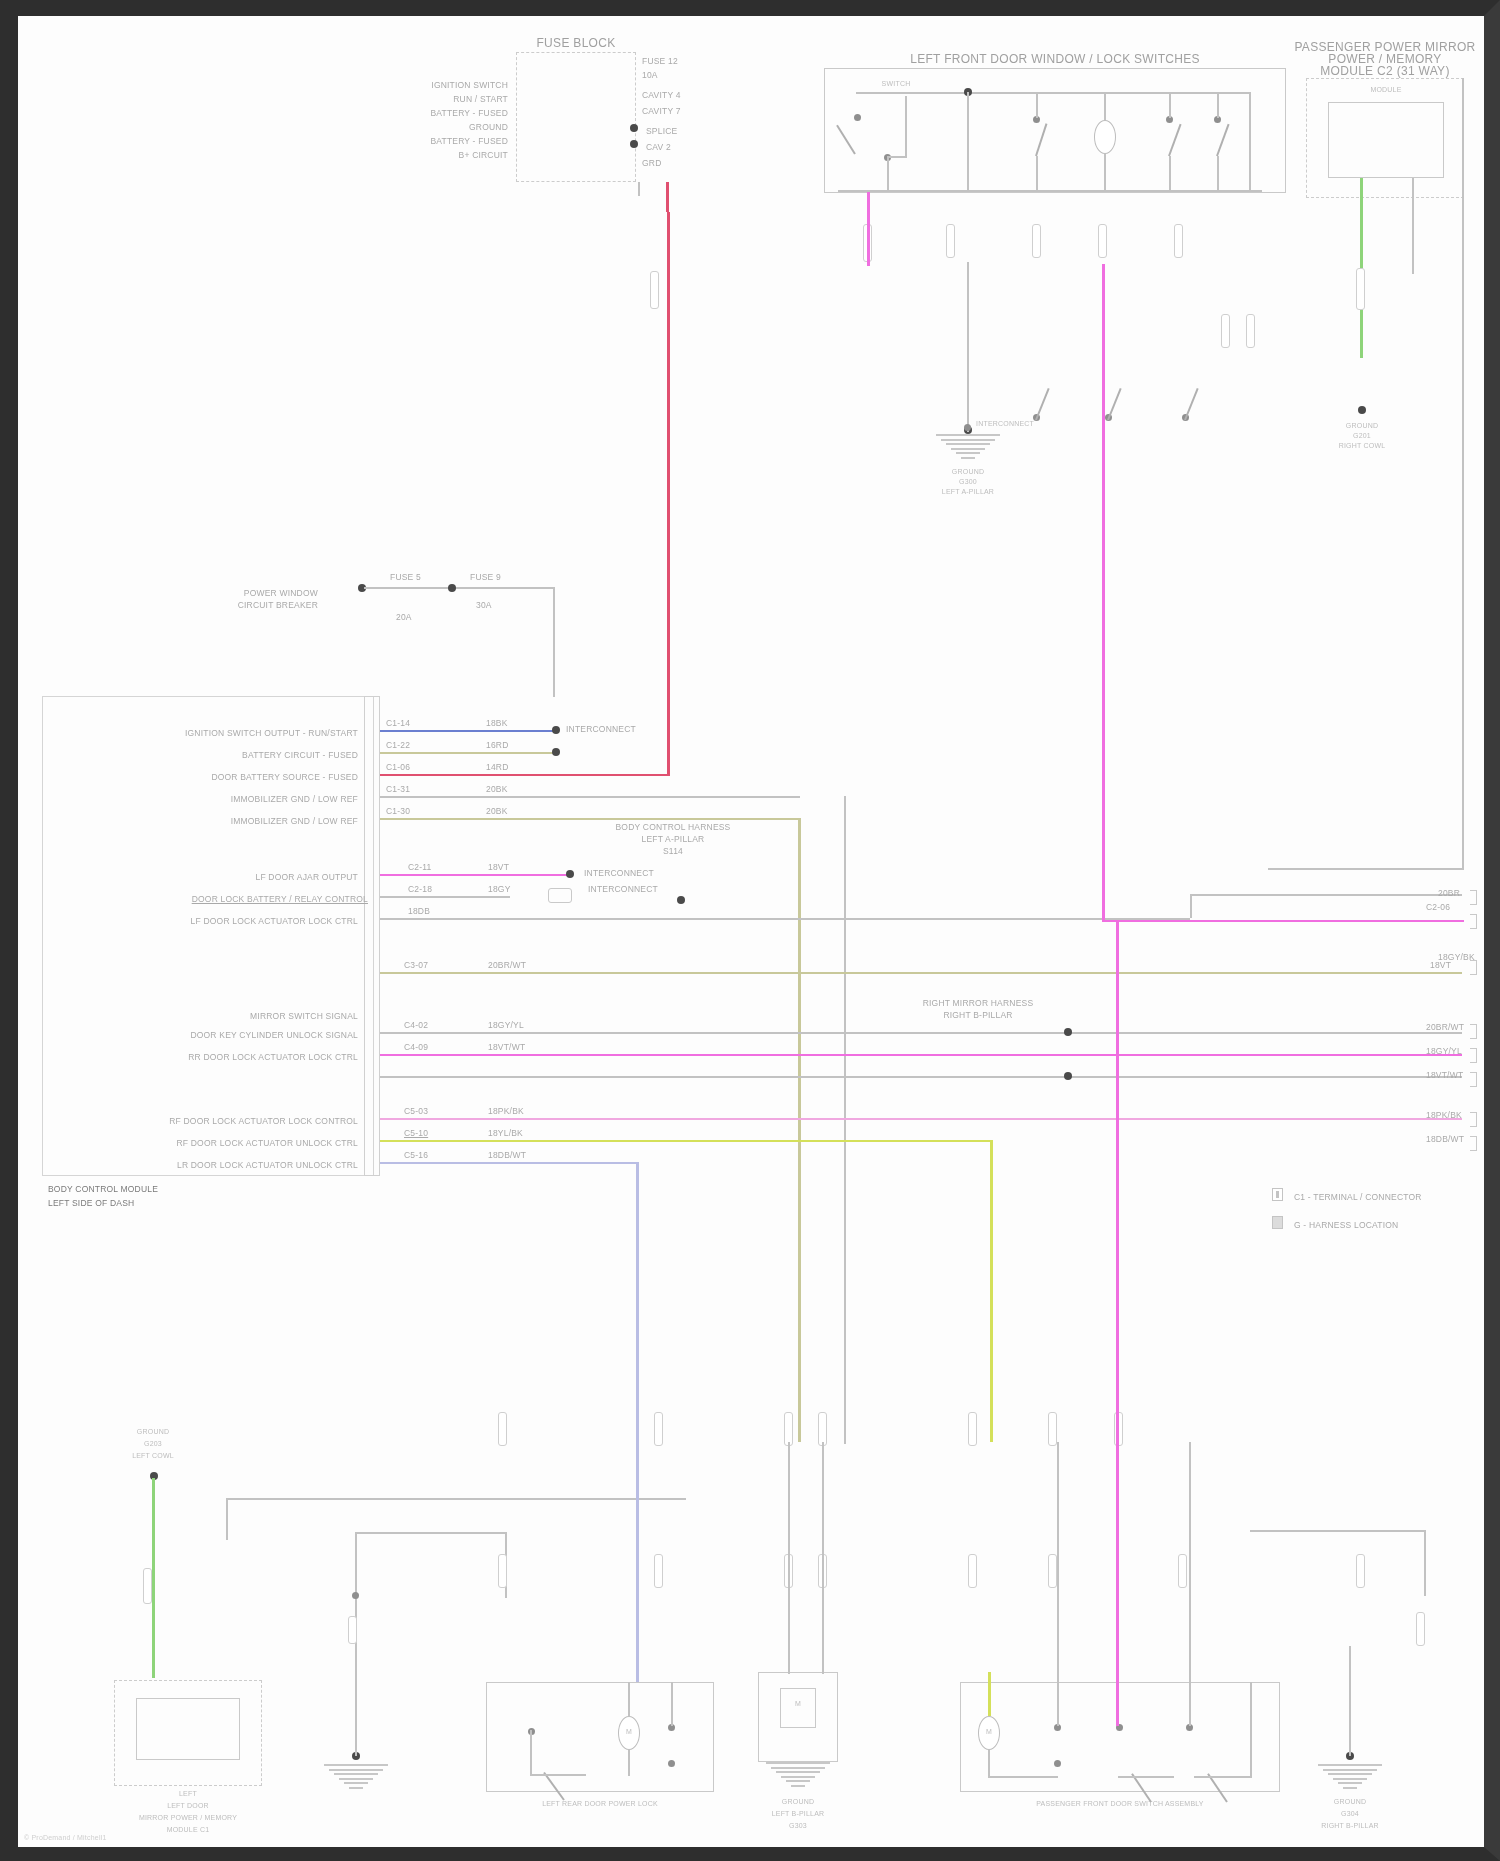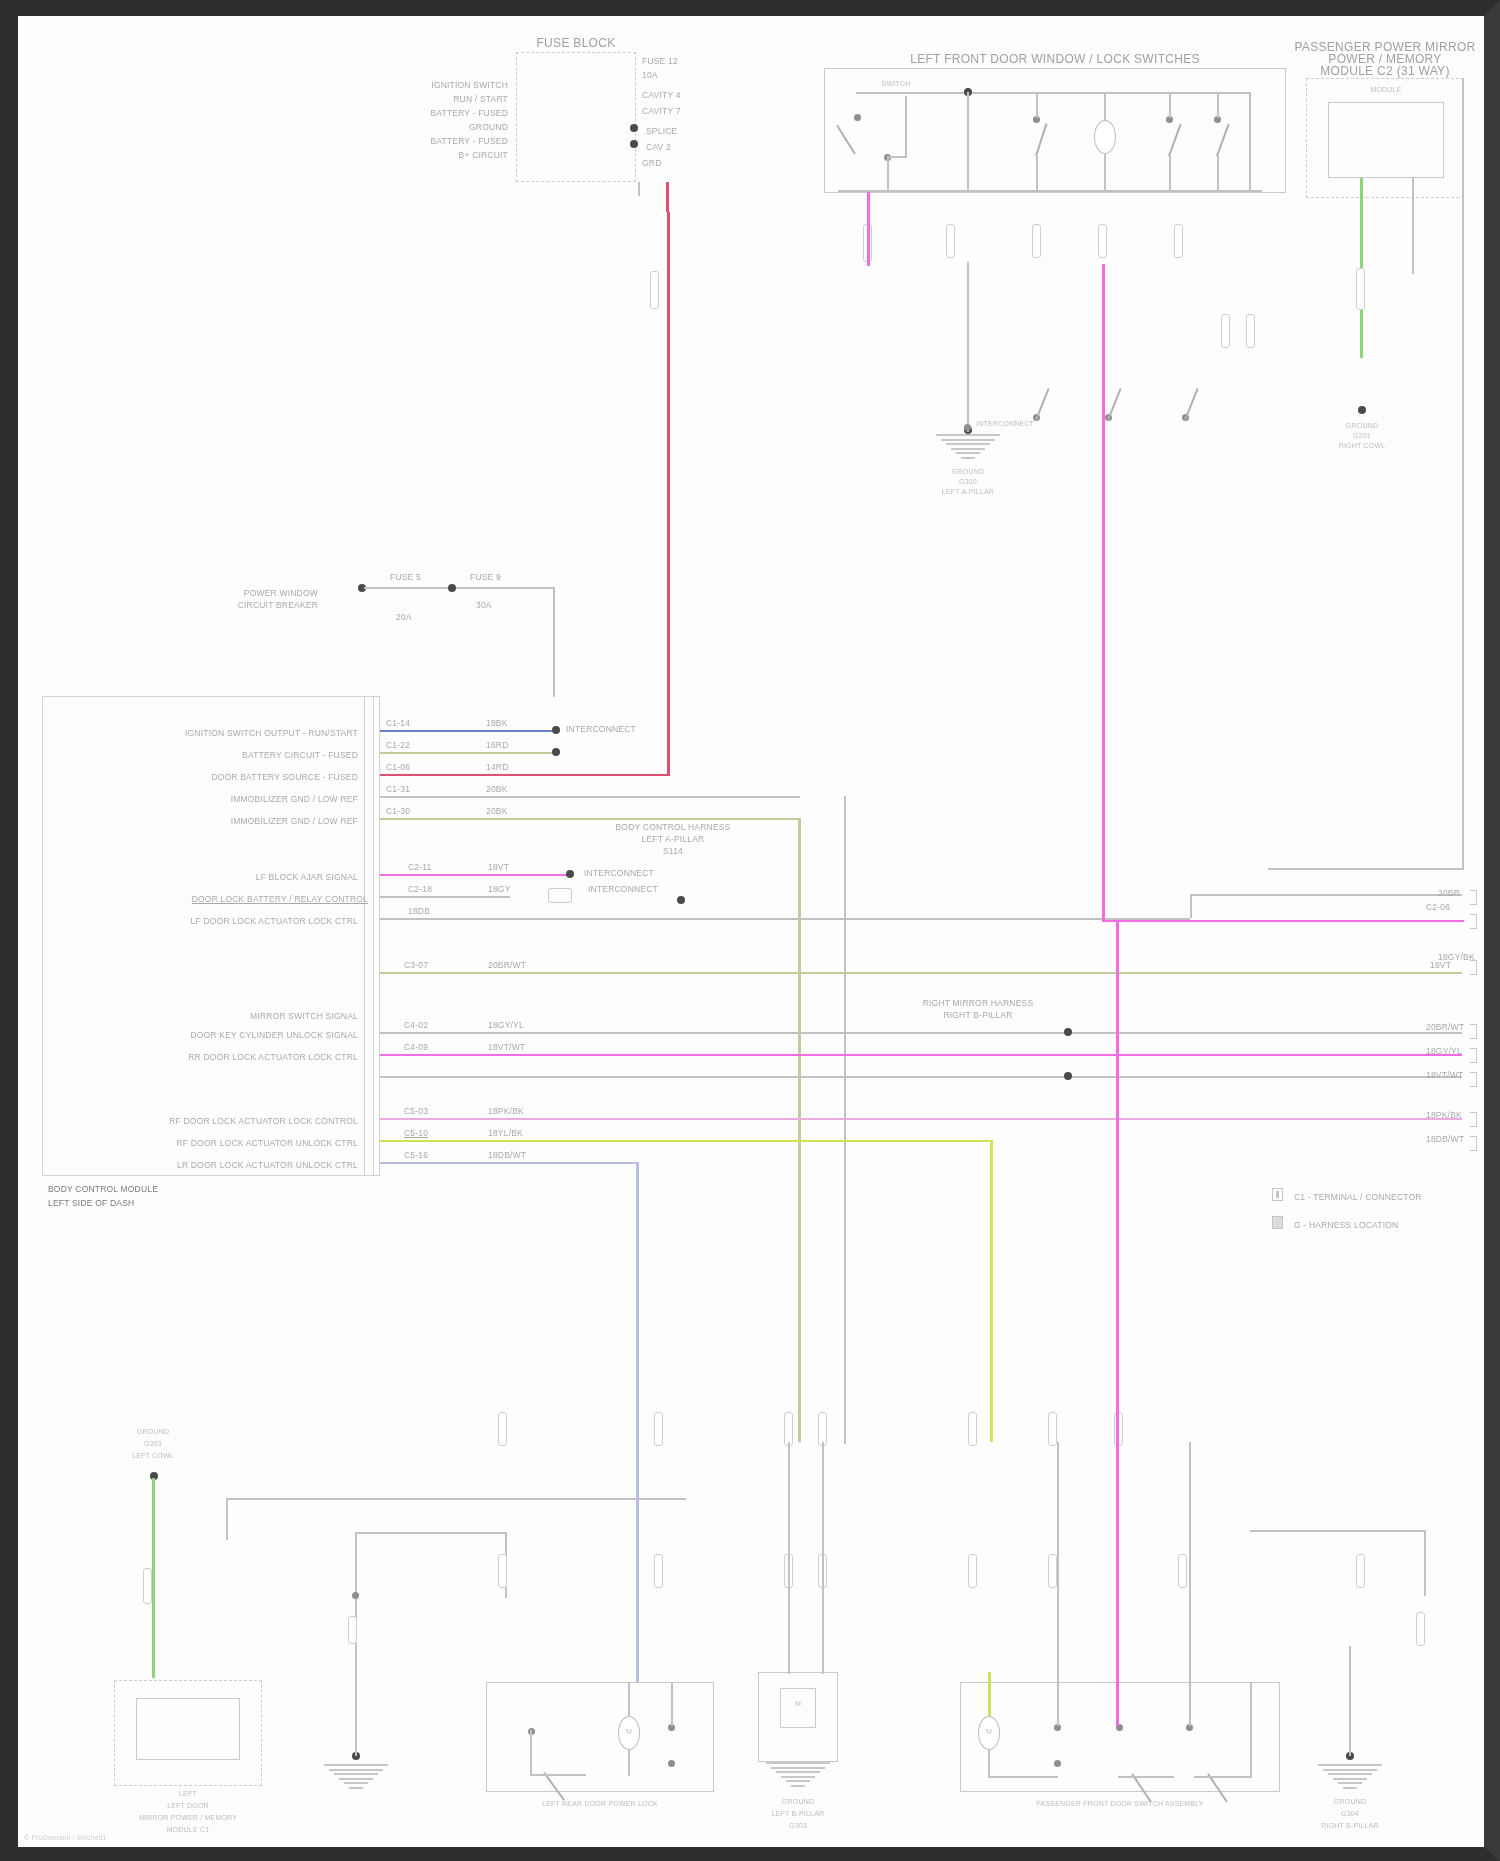--- a/index.html
+++ b/index.html
@@ -231,21 +231,21 @@
   <div class="lbl" style="left:368px;top:790px;">C1-30</div>
   <div class="lbl" style="left:468px;top:790px;">20BK</div>
   <div class="wire wv c-olive w3" style="left:780px;top:802px;height:624px;"></div>
   <div class="wire wv c-gray" style="left:826px;top:780px;height:648px;"></div>
 
   <div class="lbl c" style="left:580px;top:806px;width:150px;">BODY CONTROL HARNESS</div>
   <div class="lbl c" style="left:580px;top:818px;width:150px;">LEFT A-PILLAR</div>
   <div class="lbl c" style="left:580px;top:830px;width:150px;">S114</div>
   <div class="dotb" style="left:659px;top:880px;"></div>
 
-  <div class="lbl r" style="left:160px;top:856px;width:180px;">LF BLOCK AJAR SIGNAL</div>
+  <div class="lbl r" style="left:160px;top:856px;width:180px;">LF DOOR AJAR OUTPUT</div>
   <div class="wire wh c-mag w3" style="left:362px;top:858px;width:188px;"></div>
   <div class="lbl" style="left:390px;top:846px;">C2-11</div>
   <div class="lbl" style="left:470px;top:846px;">18VT</div>
   <div class="dotb" style="left:548px;top:854px;"></div>
   <div class="lbl" style="left:566px;top:852px;">INTERCONNECT</div>
 
   <div class="lbl r" style="left:140px;top:878px;width:210px;text-decoration:underline;">DOOR LOCK BATTERY / RELAY CONTROL</div>
   <div class="wire wh c-gray" style="left:362px;top:880px;width:130px;"></div>
   <div class="lbl" style="left:390px;top:868px;">C2-18</div>
   <div class="lbl" style="left:470px;top:868px;">18GY</div>

